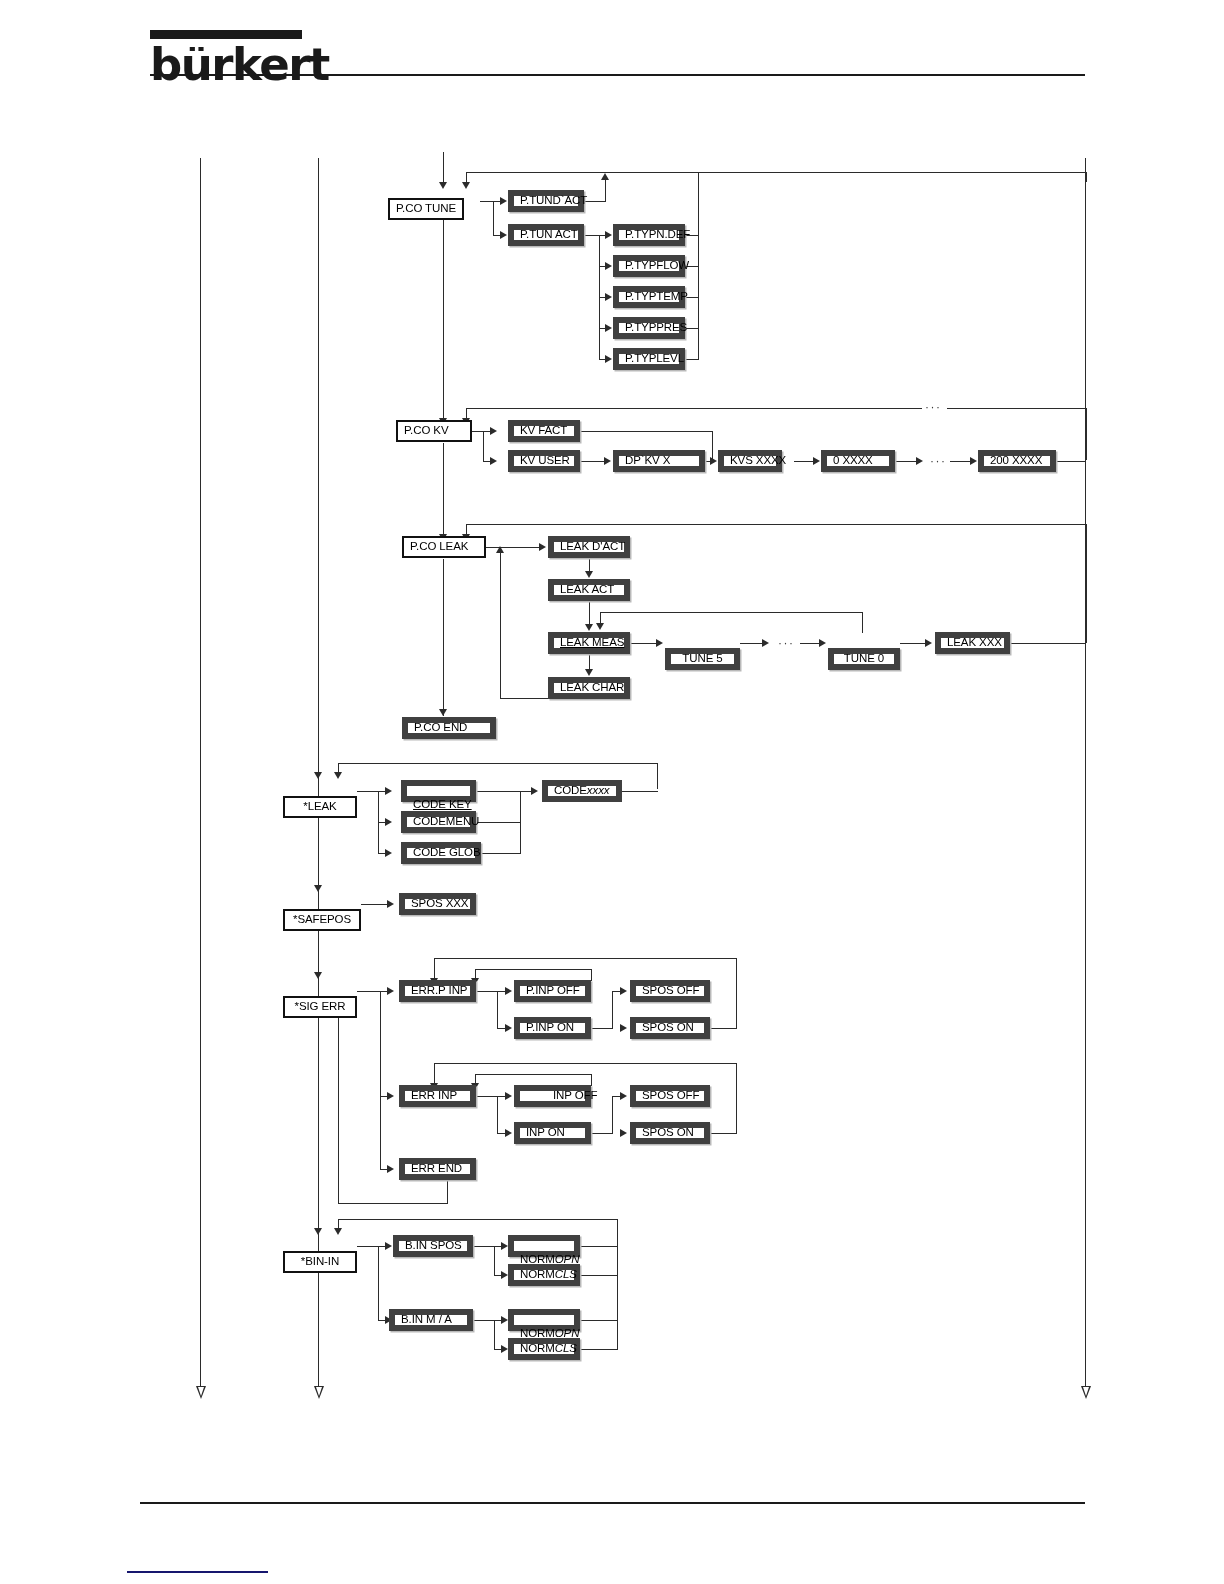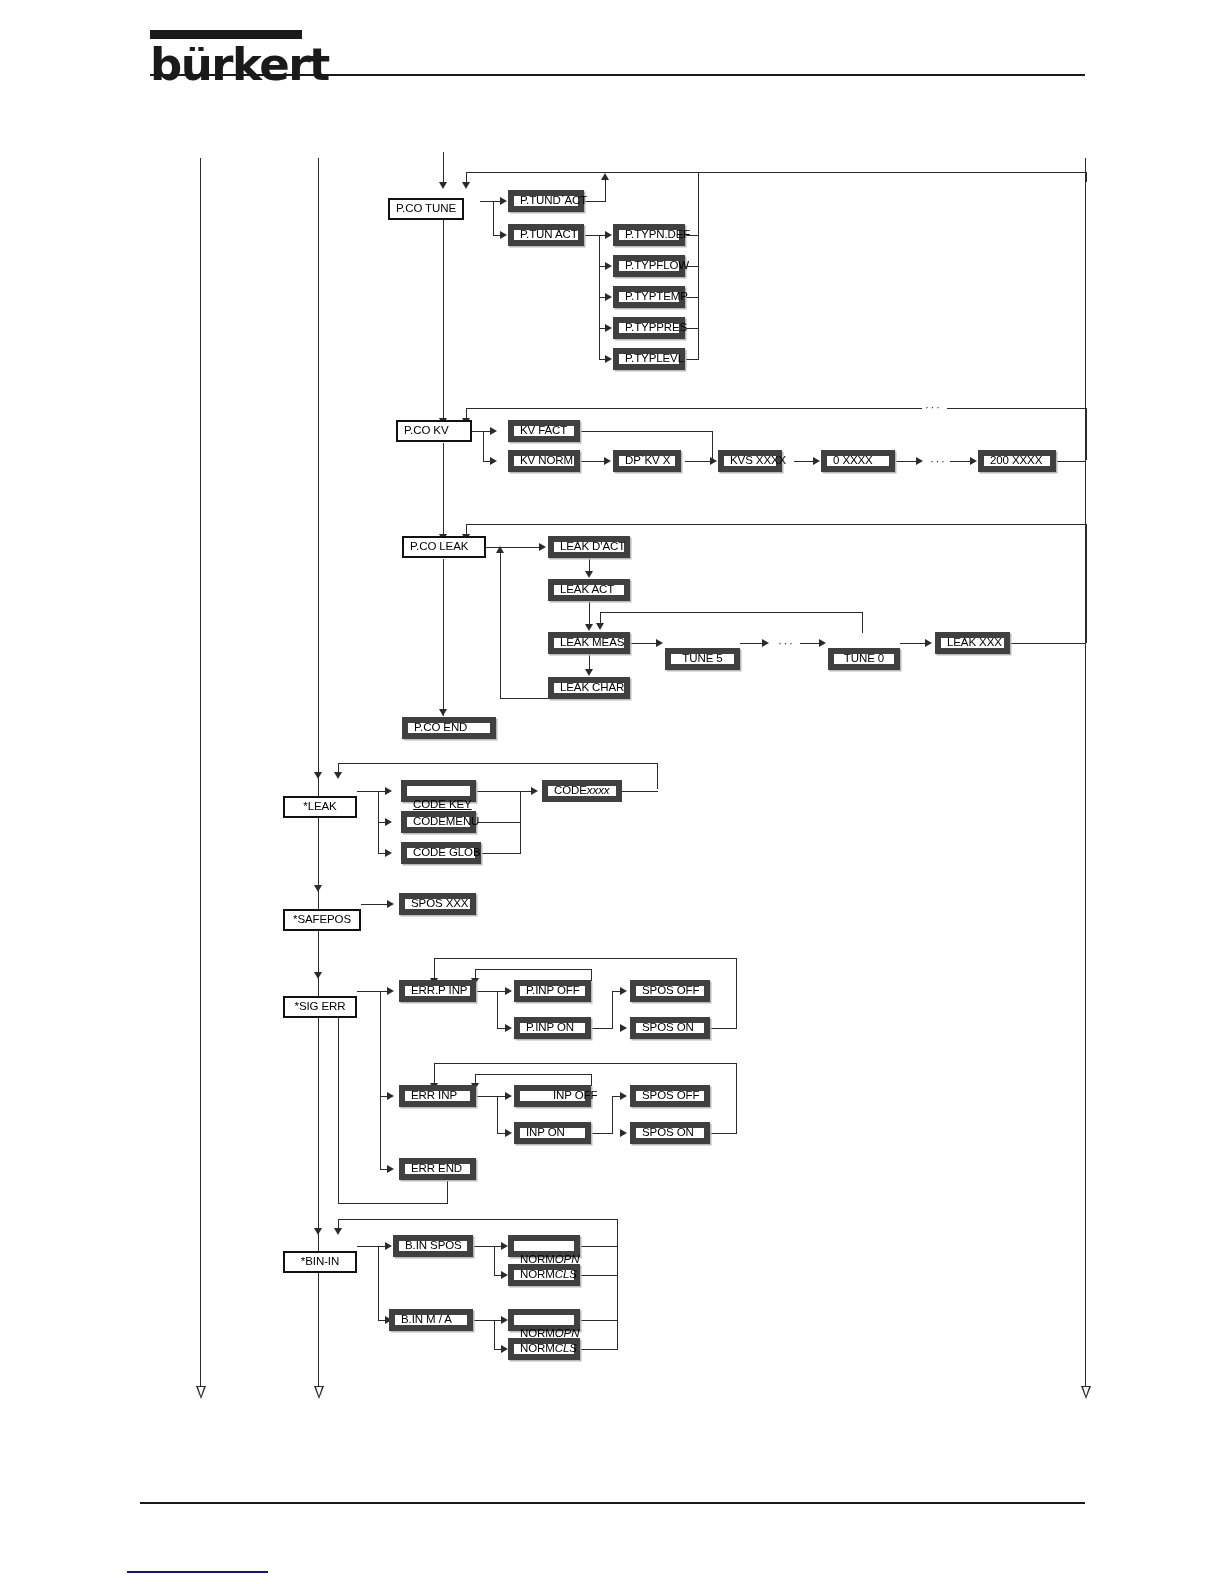--- a/index.html
+++ b/index.html
@@ -146,28 +146,28 @@
   <div class="ln lnv" style="left:443px;top:443px;height:93px;"></div>
 
   <div class="ln lnh" style="left:472px;top:431px;width:12px;"></div>
   <div class="ln lnv" style="left:483px;top:431px;height:30px;"></div>
   <div class="ln lnh" style="left:483px;top:431px;width:8px;"></div>
   <div class="ar ar-r" style="left:490px;top:427px;"></div>
   <div class="ln lnh" style="left:483px;top:461px;width:8px;"></div>
   <div class="ar ar-r" style="left:490px;top:457px;"></div>
 
   <div class="nd shadow" style="left:508px;top:420px;width:72px;">KV FACT</div>
-  <div class="nd shadow" style="left:508px;top:450px;width:72px;">KV NORM</div>
+  <div class="nd shadow" style="left:508px;top:450px;width:72px;">KV USER</div>
 
   <div class="ln lnh" style="left:580px;top:431px;width:133px;"></div>
   <div class="ln lnv" style="left:712px;top:431px;height:30px;"></div>
 
   <div class="ln lnh" style="left:580px;top:461px;width:25px;"></div>
   <div class="ar ar-r" style="left:604px;top:457px;"></div>
-  <div class="nd shadow" style="left:613px;top:450px;width:68px;">DP`KV X</div>
+  <div class="nd shadow" style="left:613px;top:450px;width:92px;">DP`KV X</div>
 
   <div class="ln lnh" style="left:685px;top:461px;width:26px;"></div>
   <div class="ar ar-r" style="left:710px;top:457px;"></div>
   <div class="nd shadow" style="left:718px;top:450px;width:64px;">KVS XXXX</div>
 
   <div class="ln lnh" style="left:794px;top:461px;width:21px;"></div>
   <div class="ar ar-r" style="left:813px;top:457px;"></div>
   <div class="nd shadow" style="left:821px;top:450px;width:74px;">0 XXXX</div>
 
   <div class="ln lnh" style="left:895px;top:461px;width:22px;"></div>
@@ -187,21 +187,21 @@
   <div class="nd bold" style="left:402px;top:536px;width:84px;">P.CO LEAK</div>
   <div class="ln lnv" style="left:443px;top:559px;height:157px;"></div>
   <div class="ar ar-d" style="left:439px;top:709px;"></div>
   <div class="nd shadow" style="left:402px;top:717px;width:94px;">P.CO END</div>
 
   <div class="ln lnh" style="left:486px;top:547px;width:55px;"></div>
   <div class="ar ar-r" style="left:539px;top:543px;"></div>
 
   <div class="nd shadow" style="left:548px;top:536px;width:82px;">LEAK D'ACT</div>
   <div class="nd shadow" style="left:548px;top:579px;width:82px;">LEAK ACT</div>
-  <div class="nd shadow" style="left:548px;top:632px;width:82px;">LEAK MEAS</div>
+  <div class="nd shadow" style="left:548px;top:632px;width:82px;text-decoration:underline;">LEAK MEAS</div>
   <div class="nd shadow" style="left:548px;top:677px;width:82px;">LEAK CHAR</div>
 
   <div class="ln lnv" style="left:589px;top:558px;height:14px;"></div>
   <div class="ar ar-d" style="left:585px;top:571px;"></div>
   <div class="ln lnv" style="left:589px;top:601px;height:24px;"></div>
   <div class="ar ar-d" style="left:585px;top:624px;"></div>
   <div class="ln lnv" style="left:589px;top:654px;height:16px;"></div>
   <div class="ar ar-d" style="left:585px;top:669px;"></div>
 
   <div class="ln lnv" style="left:500px;top:553px;height:145px;"></div>

